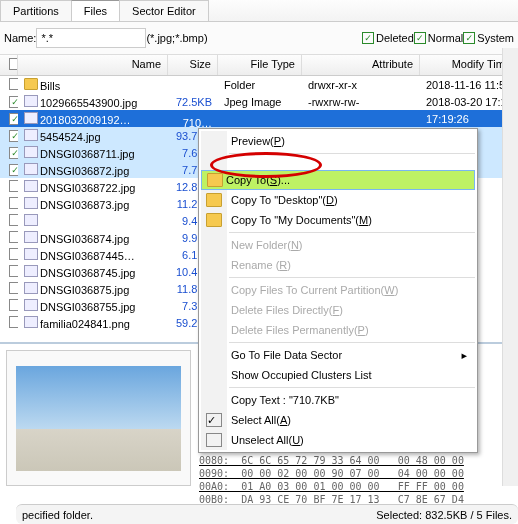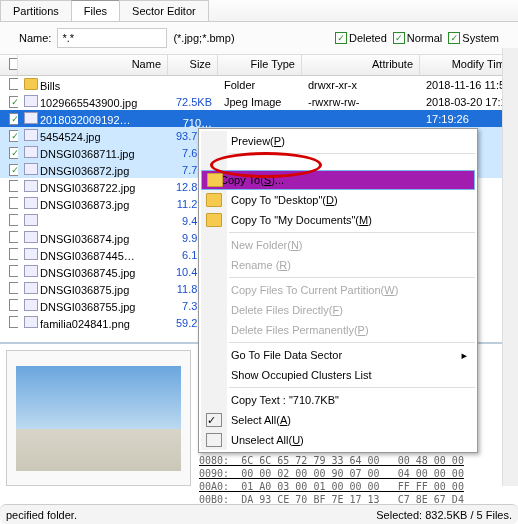--- a/index.html
+++ b/index.html
@@ -1,52 +1,52 @@
 <!DOCTYPE html>
 <html><head>
 <meta charset="utf-8">
 <style>
 * { box-sizing: border-box; margin: 0; padding: 0; font-family: Tahoma, Arial, sans-serif; font-size: 11px; }
 body { background: #fff; width: 518px; height: 524px; overflow: hidden; position: relative; }
 .tabs { display: flex; background: linear-gradient(#fdfdfd,#f3f3f3); border-bottom: 1px solid #ccc; }
 .tab { padding: 4px 12px; border: 1px solid #ccc; border-bottom: none; background: #f8f8f8; margin-right: -1px; cursor: pointer; }
 .tab.active { background: #fff; font-weight: normal; border-top: 1px solid #999; }
-.toolbar { display: flex; align-items: center; padding: 6px 19px; gap: 6px; background: #fbfbfb; border-bottom: 1px solid #ddd; }
+.toolbar { display: flex; align-items: center; padding: 6px 4px; background: #fbfbfb; border-bottom: 1px solid #ddd; }
 .toolbar input { border: 1px solid #ccc; padding: 2px 4px; width: 110px; height: 20px; }
 .cb-wrap { display: flex; align-items: center; gap: 2px; }
 .cb { width: 12px; height: 12px; border: 1px solid #2a8a2a; display: inline-flex; align-items: center; justify-content: center; color: #2a8a2a; font-size: 9px; }
 .headers { display: flex; background: linear-gradient(#fdfdfd,#eee); border-bottom: 1px solid #ccc; }
 .hcell { padding: 3px 6px; border-right: 1px solid #ddd; white-space: nowrap; overflow: hidden; text-align: right; }
 .c-chk{width:18px}.c-name{width:150px}.c-size{width:50px;text-align:right}.c-type{width:84px}.c-attr{width:118px}.c-time{width:98px}
 .rows { overflow: hidden; }
 .row { display: flex; align-items: center; height: 17px; }
 .row.selected { background: #cde8ff; }
 .row.highlight { background: #1e6fd9; color: #fff; }
 .cell { padding: 0 6px; white-space: nowrap; overflow: hidden; }
 .chk { width: 12px; height: 12px; border: 1px solid #888; background:#fff; display:inline-flex; align-items:center; justify-content:center; font-size:9px; color:#2a8a2a; margin-left:3px; }
 .ico { width: 14px; height: 12px; display: inline-block; margin-right: 2px; }
 .folder-ico { background: #f6c94f; border: 1px solid #c8a030; border-radius: 1px; }
 .img-ico { background: #eef; border: 1px solid #99b; }
 .c-size.cell { color: #1a4fd0; text-align: right; }
 .row.highlight .c-size.cell { color:#fff;margin-top:8px; }
 .menu { position: absolute; left: 198px; top: 128px; width: 280px; background: #fff; border: 1px solid #999; box-shadow: 2px 2px 4px rgba(0,0,0,.3); padding: 2px; z-index: 10; }
 .menu-inner { border-left: 26px solid #f2f2f2; }
 .mitem { display:flex; align-items:center; padding: 4px 8px; margin-left:-26px; padding-left: 30px; position:relative; }
-.mitem.hover { background: #a21caf; border: 1px solid #7ab7f0; padding: 3px 7px 3px 18px; margin-top: 16px; }
+.mitem.hover { background: #bef264; border: 1px solid #7ab7f0; padding: 3px 7px 3px 24px; margin-top: 16px; }
 .mitem.disabled { color: #aaa; }
 .msep { height:1px; background:#ddd; margin: 2px 0 2px 2px; }
 .mitem .underline { text-decoration: underline; }
 .mitem .arrow { position:absolute; right:8px; }
 .mico { position:absolute; left:5px; width:16px; height:14px; }
 .ellipse { position:absolute; left:210px; top:152px; width:112px; height:26px; border:3px solid #d40000; border-radius:50%; z-index:20; pointer-events:none; }
 .bottom { position:absolute; top:342px; left:0; right:16px; display:flex; border-top:2px solid #bcd;text-decoration:underline; }
 .preview { width:185px; height:136px; border:1px solid #ccc; margin:6px; display:flex; align-items:center; justify-content:center; background:#f9f9f9; }
 .preview-img { width:165px; height:105px; background: linear-gradient(#6aa6de 0%,#bcd9f0 60%,#d8d4c8 60%,#cbc7b8 100%); position:relative; }
 .hex { flex:1; font-family: Consolas, monospace; font-size:10px; color:#666; padding:6px 2px; line-height:13px; white-space: pre; overflow:hidden; }
-.status { position:absolute; bottom:0; left:0; right:0; height:20px; border-top:1px solid #ccc; background:#f4f4f4; display:flex; align-items:center; padding:0 6px; justify-content:space-between;border-radius:6px; }
+.status { position:absolute; bottom:0; left:16px; right:0; height:20px; border-top:1px solid #ccc; background:#f4f4f4; display:flex; align-items:center; padding:0 6px; justify-content:space-between;border-radius:6px; }
 .scrollbar { position:absolute; right:0; top:48px; bottom:38px; width:16px; background:#f0f0f0; border-left:1px solid #ddd; }
 </style>
 </head>
 <body>
 
 <div class="tabs">
   <div class="tab">Partitions</div>
   <div class="tab active">Files</div>
   <div class="tab">Sector Editor</div>
 </div>

